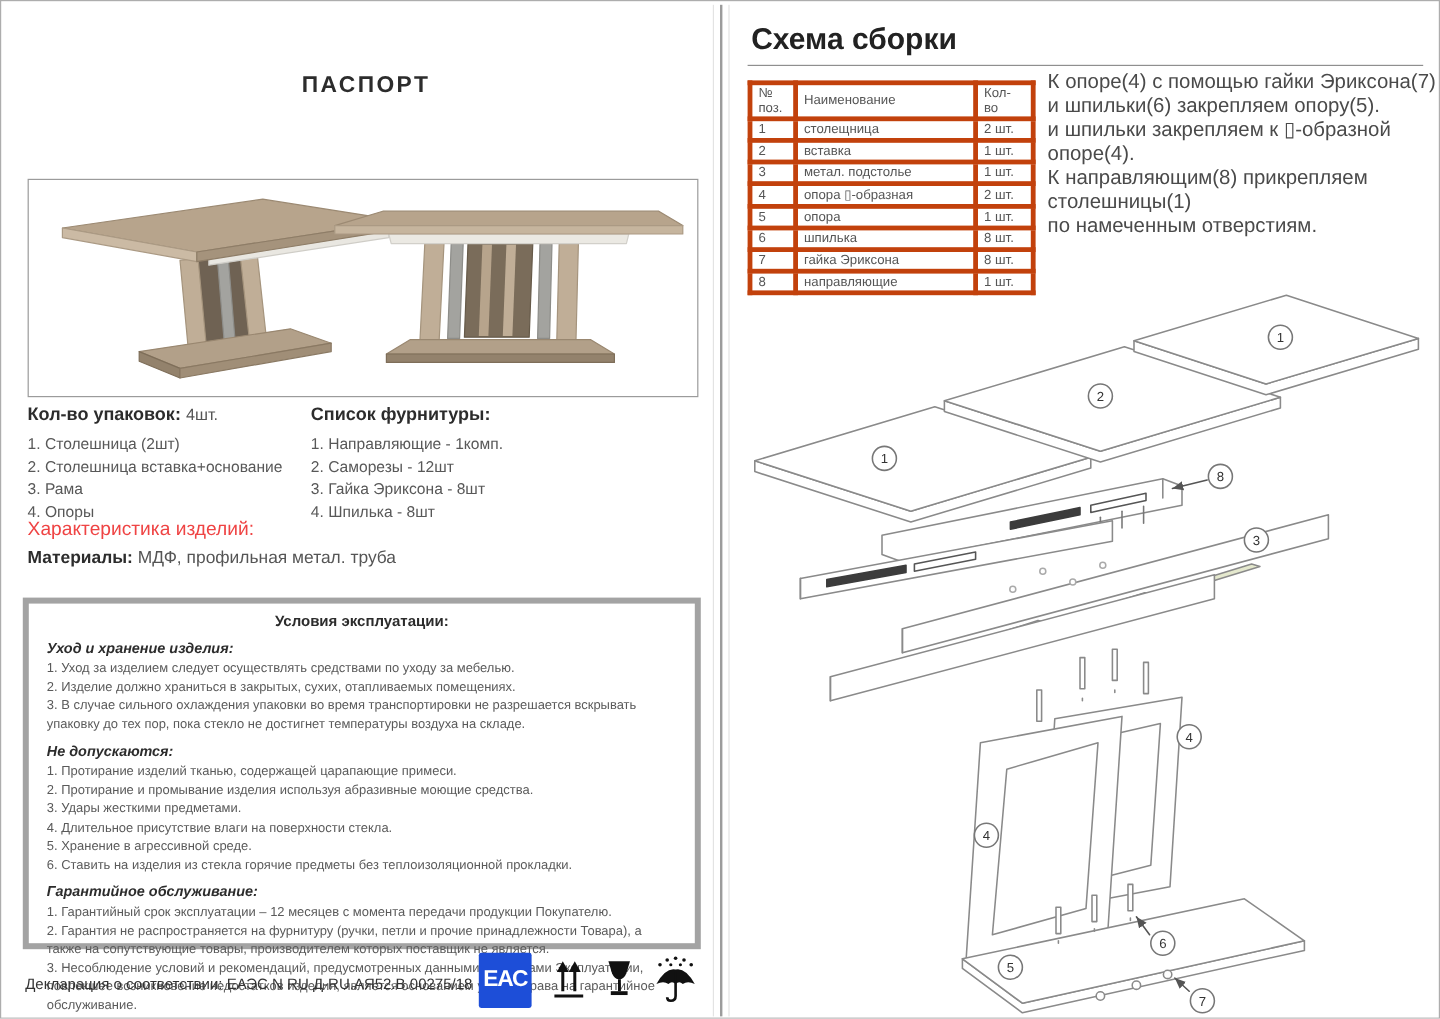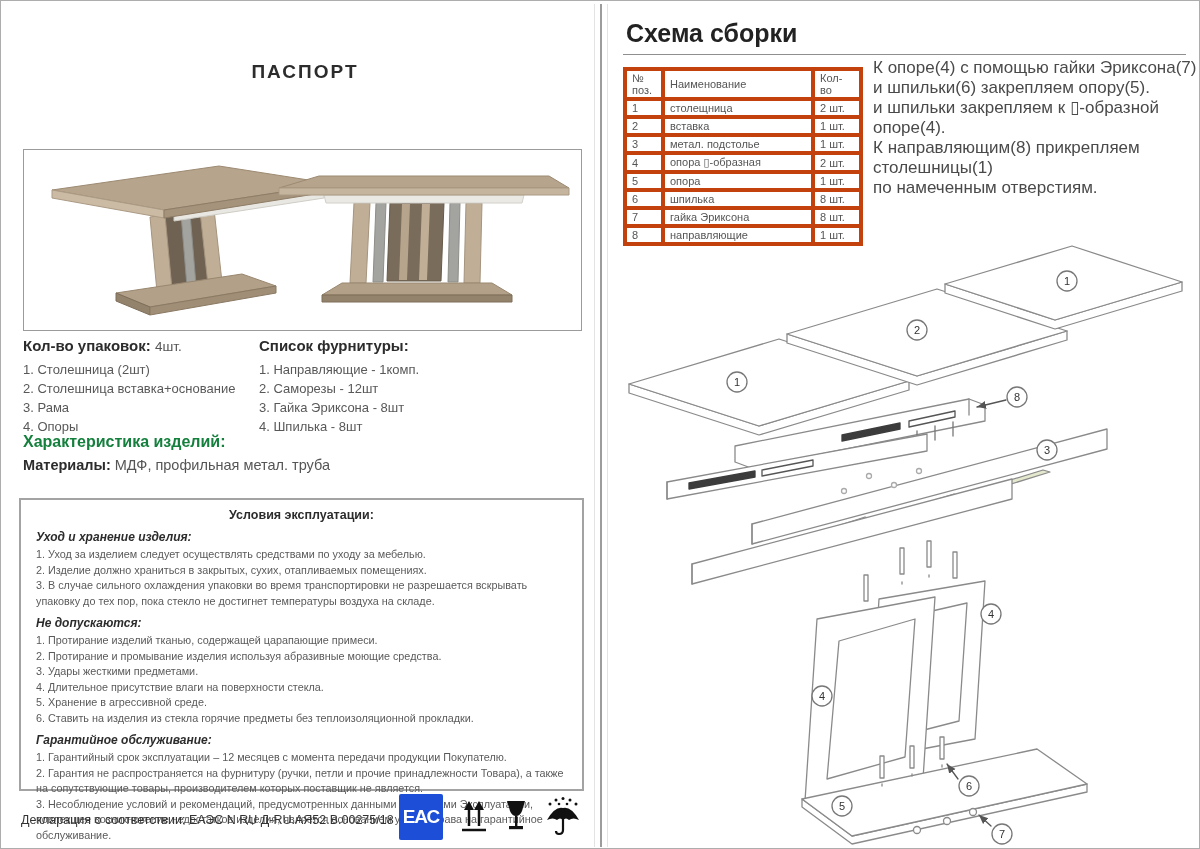--- a/index.html
+++ b/index.html
@@ -19,25 +19,25 @@
   .passport-title { left:8px; top:60px; width:592px; text-align:center;
     font-size:19px; font-weight:bold; letter-spacing:2px; color:#2c2c2c; }
   .photo-box { left:22px; top:148px; width:559px; height:182px; border:1px solid #9b9b9b; background:#fff; }
 
   .col-packages { left:22px; top:336px; width:230px; }
   .col-hardware { left:258px; top:336px; width:230px; }
   .col-head { font-size:15px; font-weight:bold; color:#2c2c2c; margin-bottom:6px; }
   .col-head .val { font-weight:normal; font-size:13.5px; color:#555; }
   .list-line { font-size:13px; color:#585858; line-height:19px; }
 
-  .char-title { left:22px; top:432px; font-size:16px; font-weight:bold; color:#15803d; }
+  .char-title { left:22px; top:432px; font-size:16px; font-weight:normal; color:#ef4444; }
   .materials  { left:22px; top:456px; font-size:14.5px; color:#555; }
   .materials b{ color:#2c2c2c; }
 
-  .cond-box { left:18px; top:497px; width:565px; height:293px; border:2px solid #a3a3a3;
+  .cond-box { left:18px; top:497px; width:565px; height:293px; border:5px solid #a3a3a3;
               padding:8px 15px 0 15px; }
   .cond-title { text-align:center; font-size:12.5px; font-weight:bold; color:#2c2c2c; margin-bottom:8px; }
   .cond-heading { font-size:12px; font-weight:bold; color:#2c2c2c; margin:7px 0 3px 0;font-style:italic; }
   .cond-line { font-size:10.8px; color:#5a5a5a; line-height:15.5px; }
 
   .declaration { left:20px; top:812px; font-size:12.5px; color:#333; }
   .icons-row { left:398px; top:791px; width:185px; height:50px; display:flex; align-items:center; gap:16px; }
   .eac-badge { width:44px; height:46px; background:#1d4ed8; color:#fff; display:flex;
     align-items:center; justify-content:center; font-weight:bold; font-size:19px;
     letter-spacing:-1px; border-radius:2px; }

